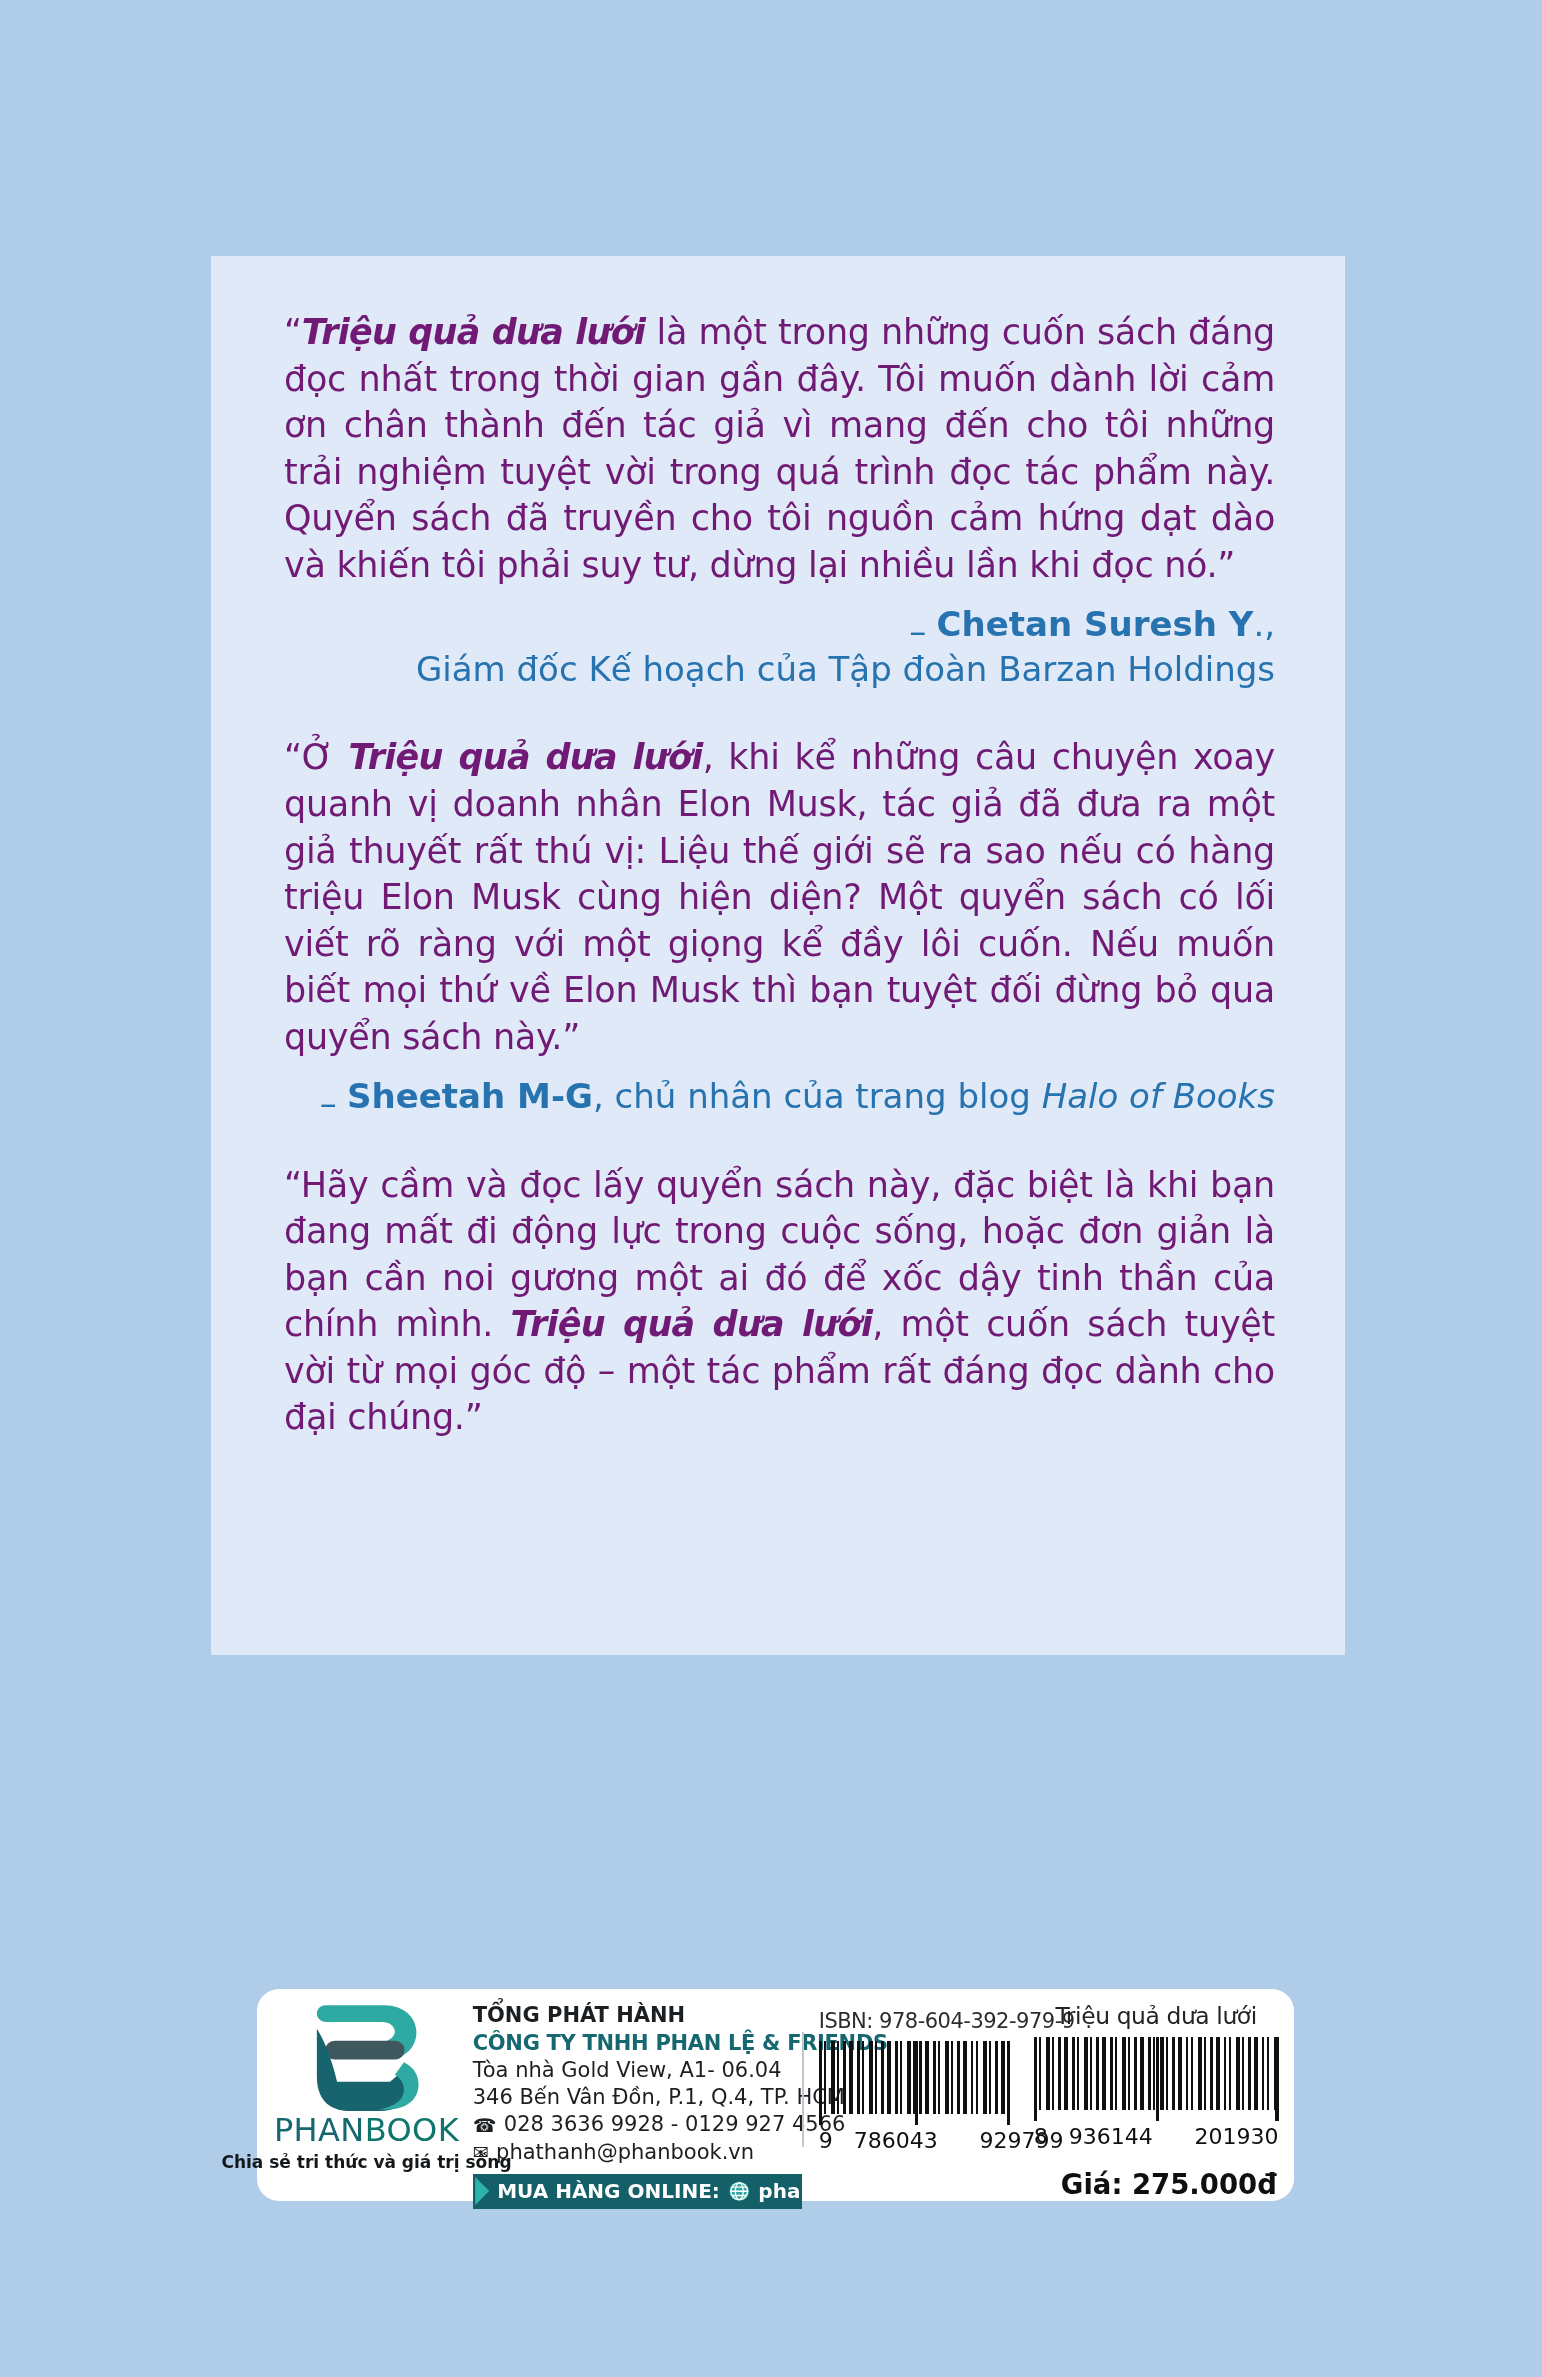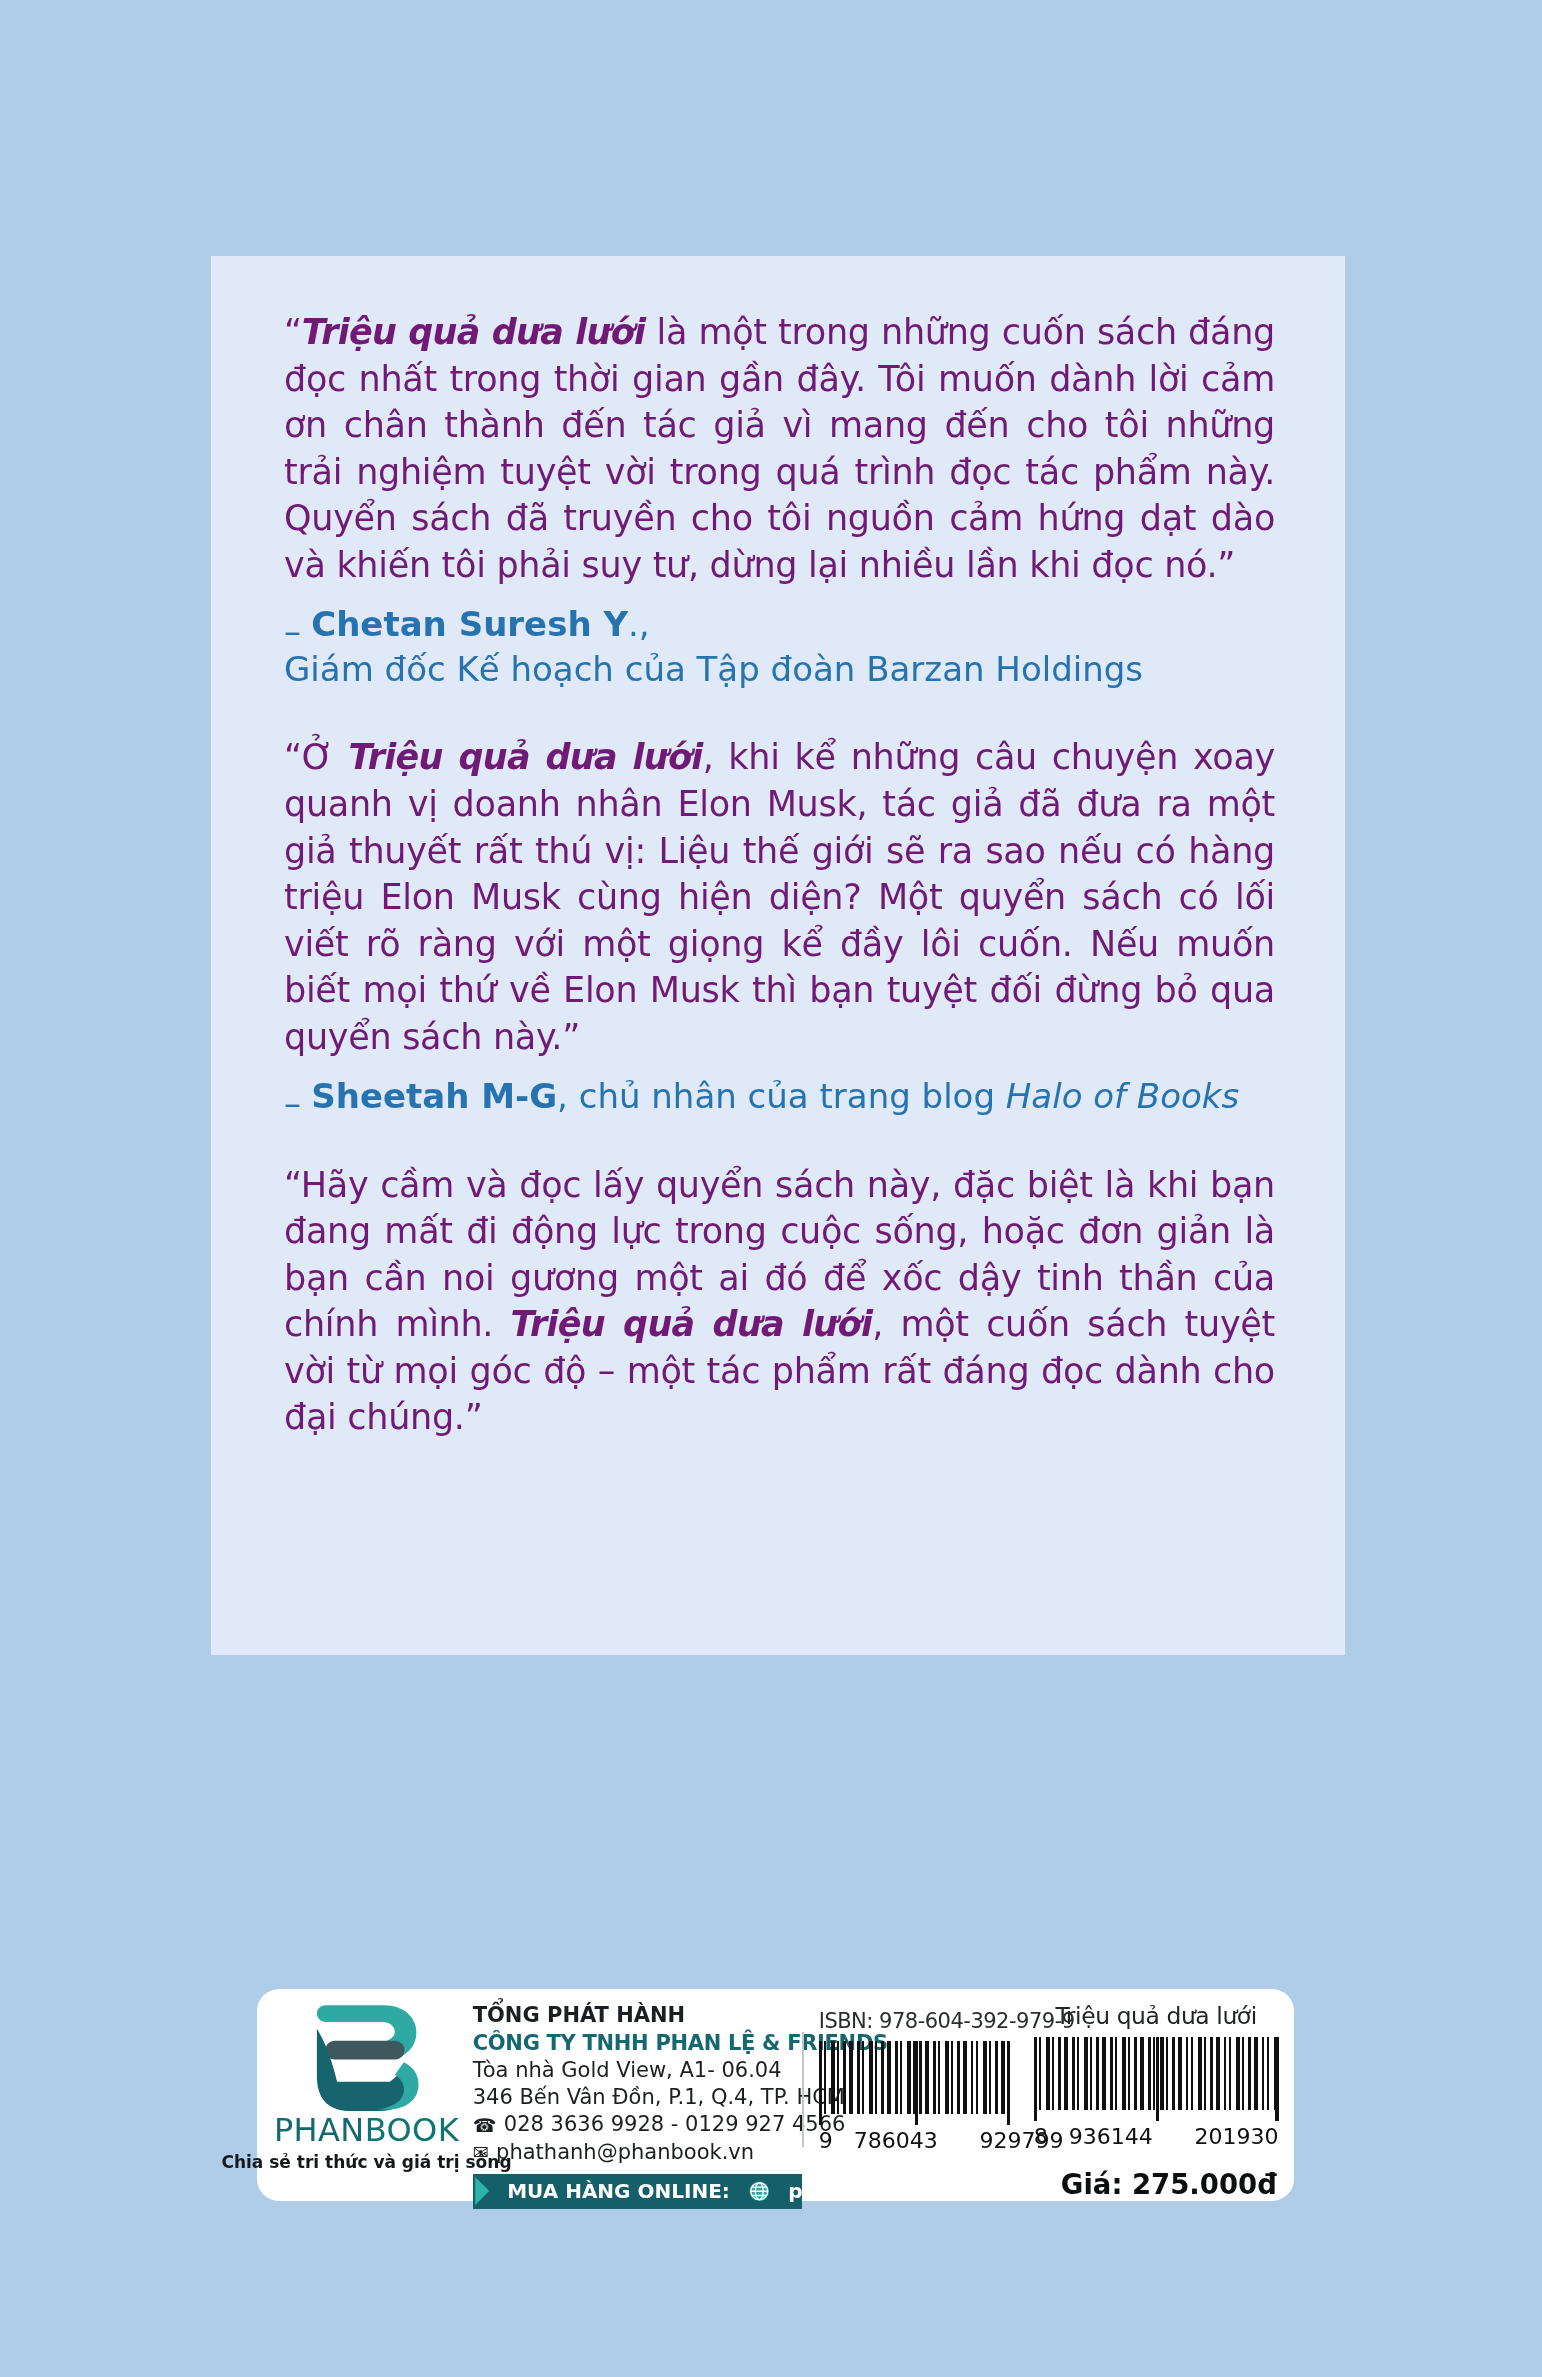--- a/index.html
+++ b/index.html
@@ -12,21 +12,21 @@
   .panel{
     position:absolute;left:211px;top:256px;width:1134px;height:1399px;
     background:#dfe9f7;box-sizing:border-box;padding:53px 70px 0 73px;
   }
   .quote{
     margin:0 0 13.4px 0;font-size:35px;line-height:1.33;color:#701a75;
     text-align:justify;letter-spacing:-0.3px;font-weight:500;
   }
   .quote .ti{font-weight:700;font-style:italic;letter-spacing:-0.7px}
   .attr{
-    margin:0 0 43px 0;font-size:34px;line-height:1.32;color:#2673b0;text-align:left;
+    margin:0 0 43px 0;font-size:34px;line-height:1.32;color:#2673b0;text-align:right;
   }
   .attr .line{display:block}
   .attr b{font-weight:700}
   .attr .it{font-style:italic}
   .dash{display:inline-block;transform:translateY(0.22em);margin-right:0.30em;font-weight:400}
 
   
   .card{
     position:absolute;left:257px;top:1989px;width:1037px;height:212px;
     background:#ffffff;border-radius:22px;box-sizing:border-box;
@@ -42,21 +42,21 @@
   .info-block{
     flex:none;width:346px;box-sizing:border-box;padding:3.3px 0 0 16.7px;
     font-size:21px;line-height:1.30;color:#1c1f22;white-space:nowrap;
   }
   .dist{font-weight:700}
   .company{font-weight:700;color:#156770;letter-spacing:-0.3px}
   .contact-row{display:flex;align-items:center;gap:7.5px}
   .ico{font-size:19px;line-height:1}
   .banner{
     margin-top:7.5px;height:35px;background:#155f68;color:#fff;
-    display:flex;align-items:center;gap:18px;font-weight:700;font-size:20px;
+    display:flex;align-items:center;gap:8px;font-weight:700;font-size:20px;
     padding:0 10px 0 2.5px;
   }
   .chev{flex:none;width:14px;height:28px;background:#2db3ab;
     clip-path:polygon(0 0,100% 50%,0 100%);}
   .globe{flex:none}
 
   .vdiv{flex:none;width:1.7px;height:115px;background:#c2c6ca;margin-top:33px}
 
   .isbn-block{flex:none;width:210px;box-sizing:border-box;padding:10px 3.3px 0 15px;text-align:center}
   .isbn{font-size:21px;color:#2a2d30;letter-spacing:-0.5px;white-space:nowrap}

